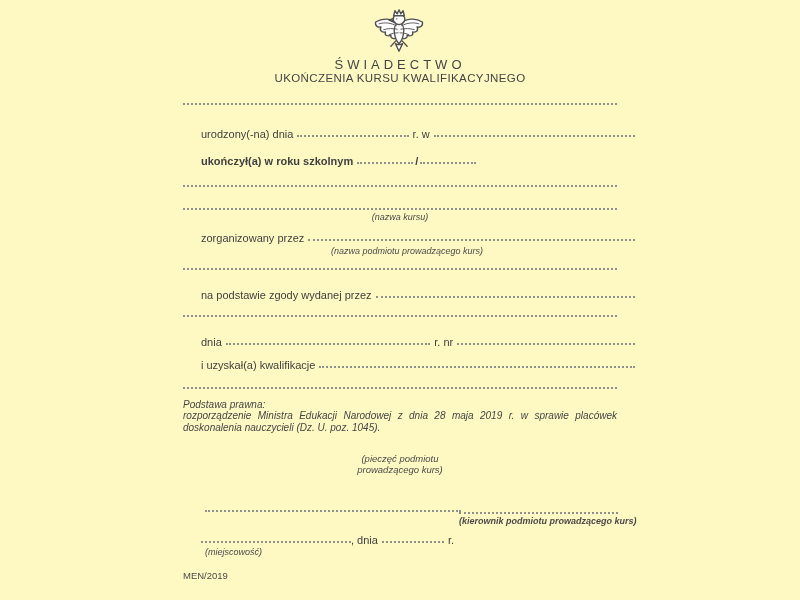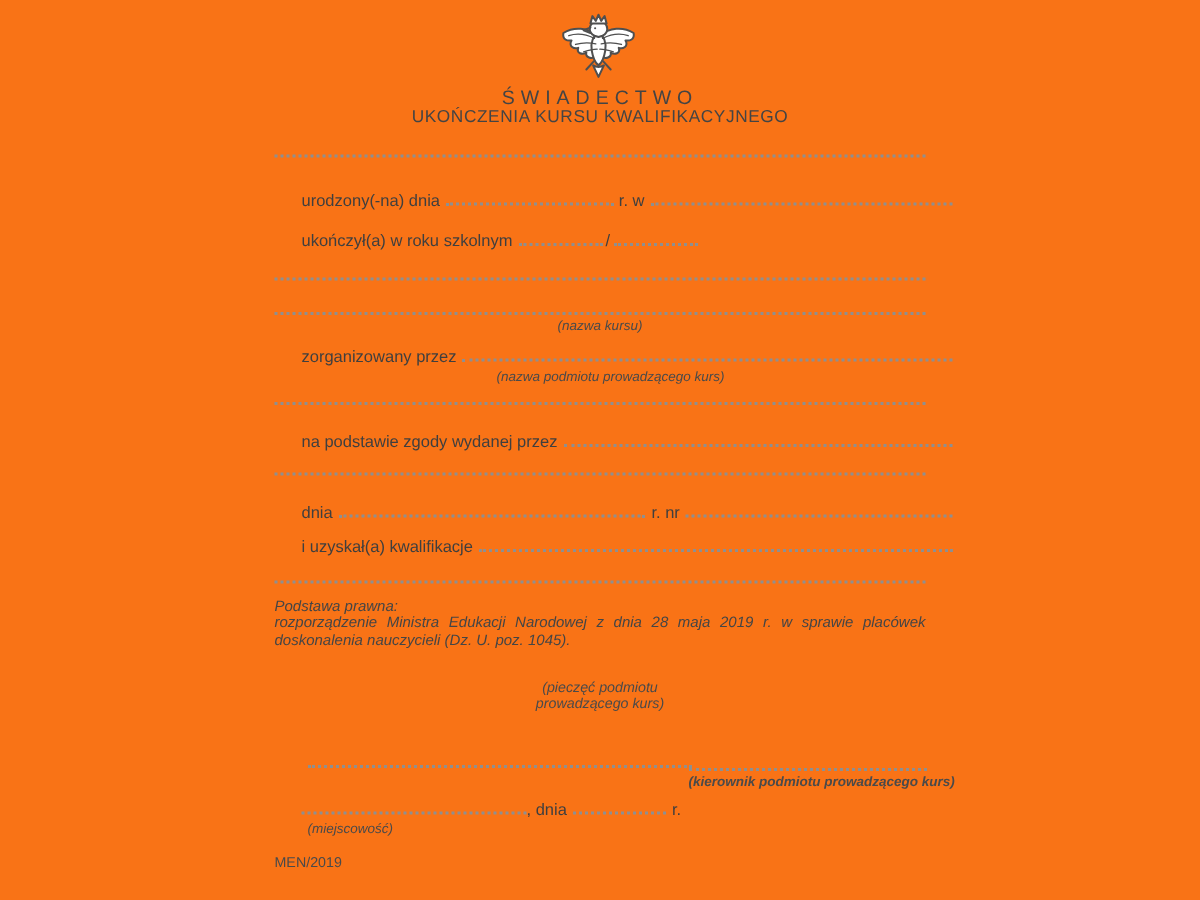--- a/index.html
+++ b/index.html
@@ -1,19 +1,19 @@
 <!DOCTYPE html>
 <html><head>
 <meta charset="utf-8">
 <style>
   html,body { margin:0; padding:0; background:#ffffff; }
   .page {
     position: relative;
     width: 800px; height: 600px;
-    background: #f97316;
+    background: #fef9c3;
     font-family: "Liberation Sans", sans-serif;
     color: #3f3f3f;
     overflow: hidden;
   }
   .abs { position: absolute; }
   .col { left: 183px; width: 434px; }
   .center { text-align: center; }
   .title {
     font-size: 13px; letter-spacing: 4px; color: #444;
   }
@@ -78,21 +78,21 @@
 
   <div class="abs col dotline" style="top:103px;"></div>
 
   <div class="abs col flexrow" style="top:128px;">
     <span class="lbl">urodzony(-na) dnia</span>
     <span class="dots grow" style="flex-grow:1.05;"></span>
     <span class="midlbl">r. w</span>
     <span class="dots grow" style="flex-grow:1.9;"></span>
   </div>
 
-  <div class="abs col flexrow" style="top:155px;">
+  <div class="abs col flexrow" style="top:155px;font-weight:bold;">
     <span class="lbl">ukończył(a) w roku szkolnym</span>
     <span class="dots" style="width:56px;"></span>
     <span class="midlbl" style="margin-left:2px;">/</span>
     <span class="dots" style="width:56px; margin-left:2px;"></span>
   </div>
 
   <div class="abs col dotline" style="top:185px;"></div>
   <div class="abs col dotline" style="top:208px;"></div>
   <div class="abs col center cap" style="top:212px;">(nazwa kursu)</div>
 

